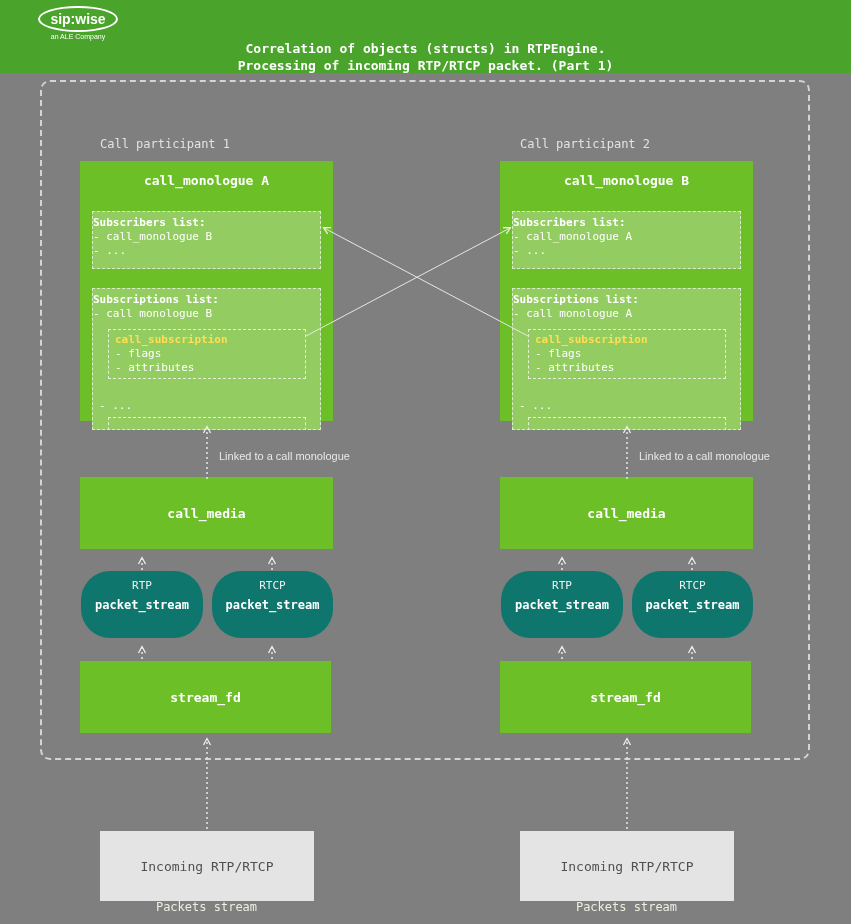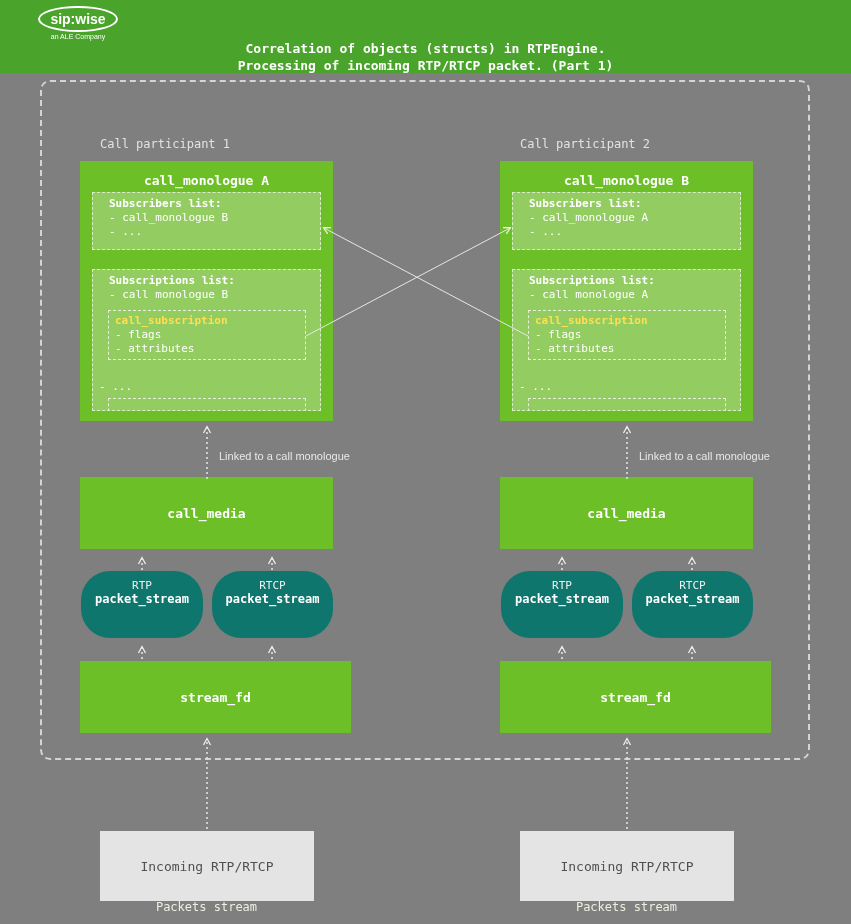--- a/index.html
+++ b/index.html
@@ -24,45 +24,45 @@
   .p1 { --x:0px; } .p2 { --x:420px; }
 
   .participant-label { position:absolute; top:137px; left:calc(100px + var(--x));
                        color:#e3e3e3; font-size:12px; }
 
   .monologue { position:absolute; left:calc(80px + var(--x)); top:161px; width:253px; height:260px;
                background:#6cbf26; }
   .mono-title { text-align:center; color:#fff; font-weight:bold; font-size:13px; padding-top:12px; }
 
   .innerbox { position:absolute; background:#93cd62; border:1px dashed rgba(255,255,255,.65);
-              padding:4px 16px; color:#fff; font-size:11px; line-height:14px; }
+              padding:4px 0; color:#fff; font-size:11px; line-height:14px;margin-top:19px; }
   .subscribers { left:12px; top:31px; width:229px; height:58px; }
   .subscriptions { left:12px; top:108px; width:229px; height:142px; overflow:hidden; }
   .inner-title { font-weight:bold; }
 
   .subscription { position:absolute; left:15px; top:40px; width:198px; height:50px;
                   border:1px dashed rgba(255,255,255,.75); padding:3px 6px; font-size:11px; line-height:14px; }
   .subscription-title { color:#ffdf4f; font-weight:bold; }
   .more { position:absolute; left:6px; top:110px; }
   .partial-box { position:absolute; left:15px; top:128px; width:198px; height:24px;
                  border:1px dashed rgba(255,255,255,.75); }
 
   .linked-label { position:absolute; top:450px; left:calc(219px + var(--x));
                   color:#e8e8e8; font-size:11px; font-family:"Liberation Sans", sans-serif; }
 
   .greenblock { position:absolute; background:#6cbf26; display:flex; align-items:center;
                 justify-content:center; color:#fff; font-weight:bold; font-size:13px; }
   .call-media { left:calc(80px + var(--x)); top:477px; width:253px; height:72px; }
-  .stream-fd  { left:calc(80px + var(--x)); top:661px; width:271px; height:72px; }
+  .stream-fd  { left:calc(80px + var(--x)); top:661px; width:251px; height:72px; }
 
   .packet-stream { position:absolute; top:571px; height:67px; background:#0f766e; text-align:center;border-radius:29px; }
   .ps1 { left:calc(81px + var(--x)); width:122px; }
   .ps2 { left:calc(212px + var(--x)); width:121px; }
   .ps-proto { font-size:11px; padding-top:8px; color:#f2f2f2; }
-  .ps-title { font-weight:bold; font-size:12px; color:#fff; }
+  .ps-title { font-weight:bold; font-size:12px; margin-top:6px; color:#fff; }
 
   .incoming { position:absolute; left:calc(100px + var(--x)); top:831px; width:214px; height:70px;
               background:#e4e4e4; display:flex; align-items:center; justify-content:center;
               color:#505050; font-size:13px; }
   .packets-label { position:absolute; left:calc(80px + var(--x)); top:900px; width:253px;
                    text-align:center; color:#eaf0e0; font-size:12px; }
 
   .arrows { position:absolute; left:0; top:0; width:851px; height:924px; pointer-events:none; }
 </style>
 </head>

